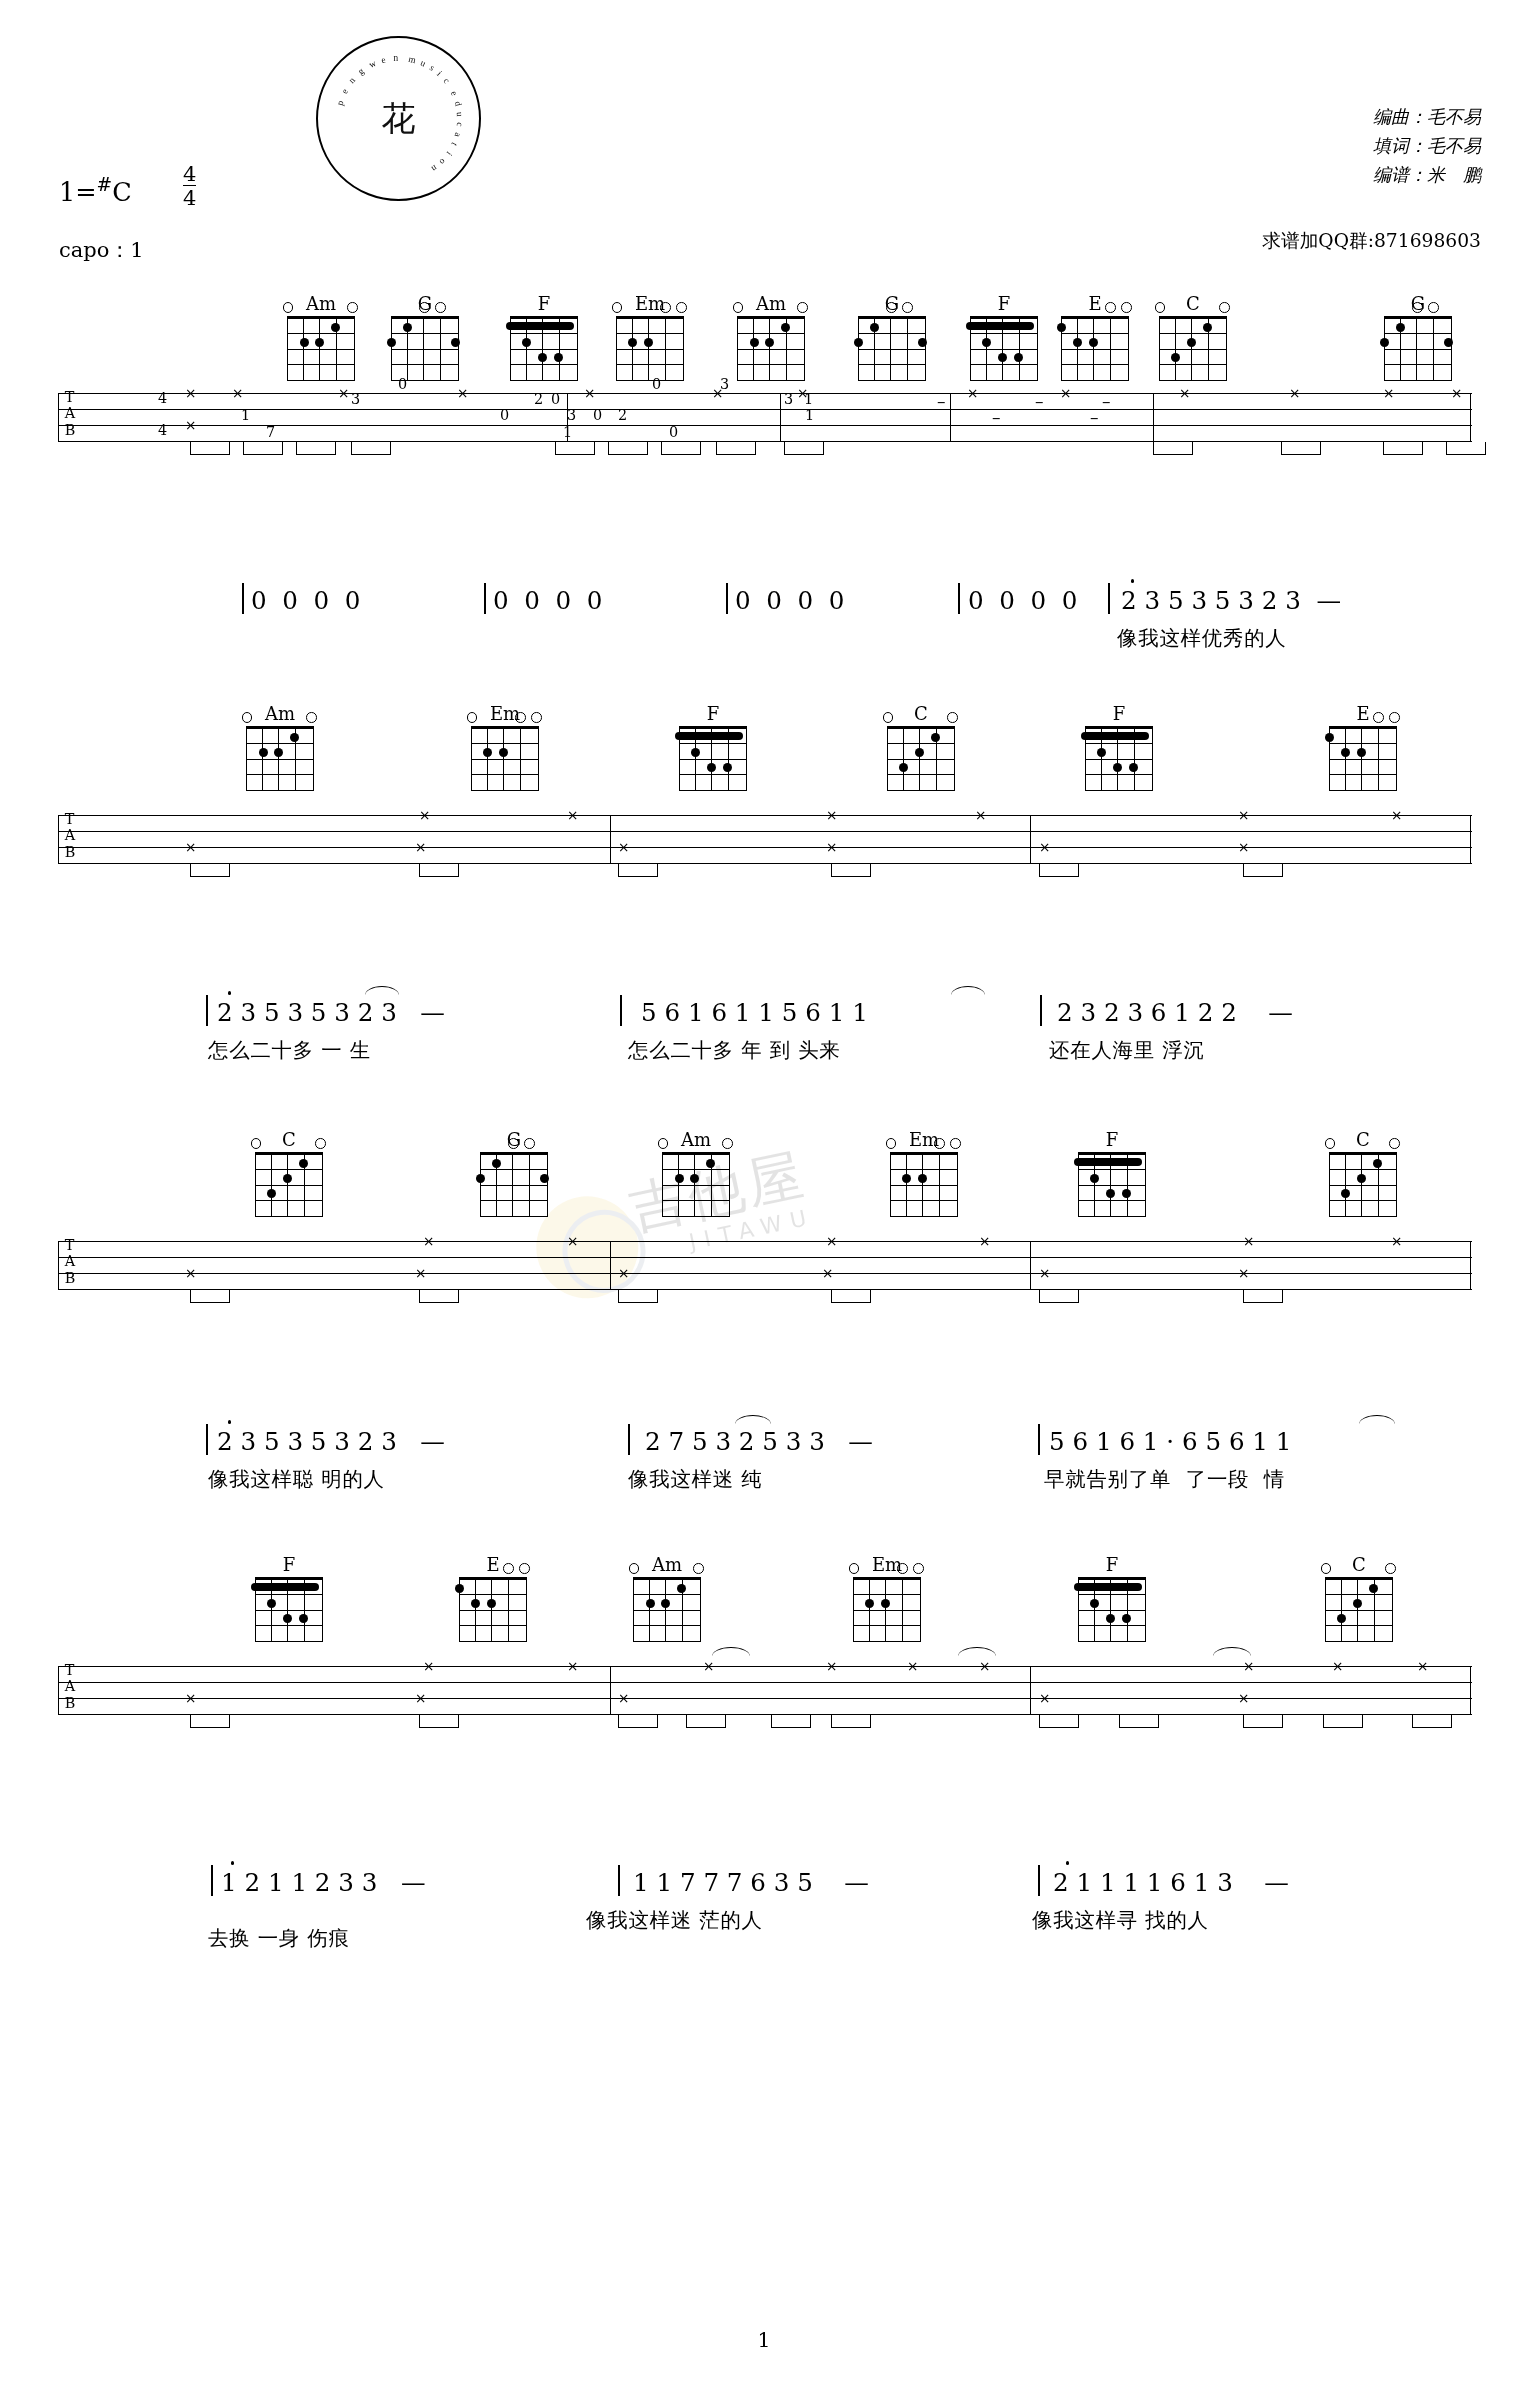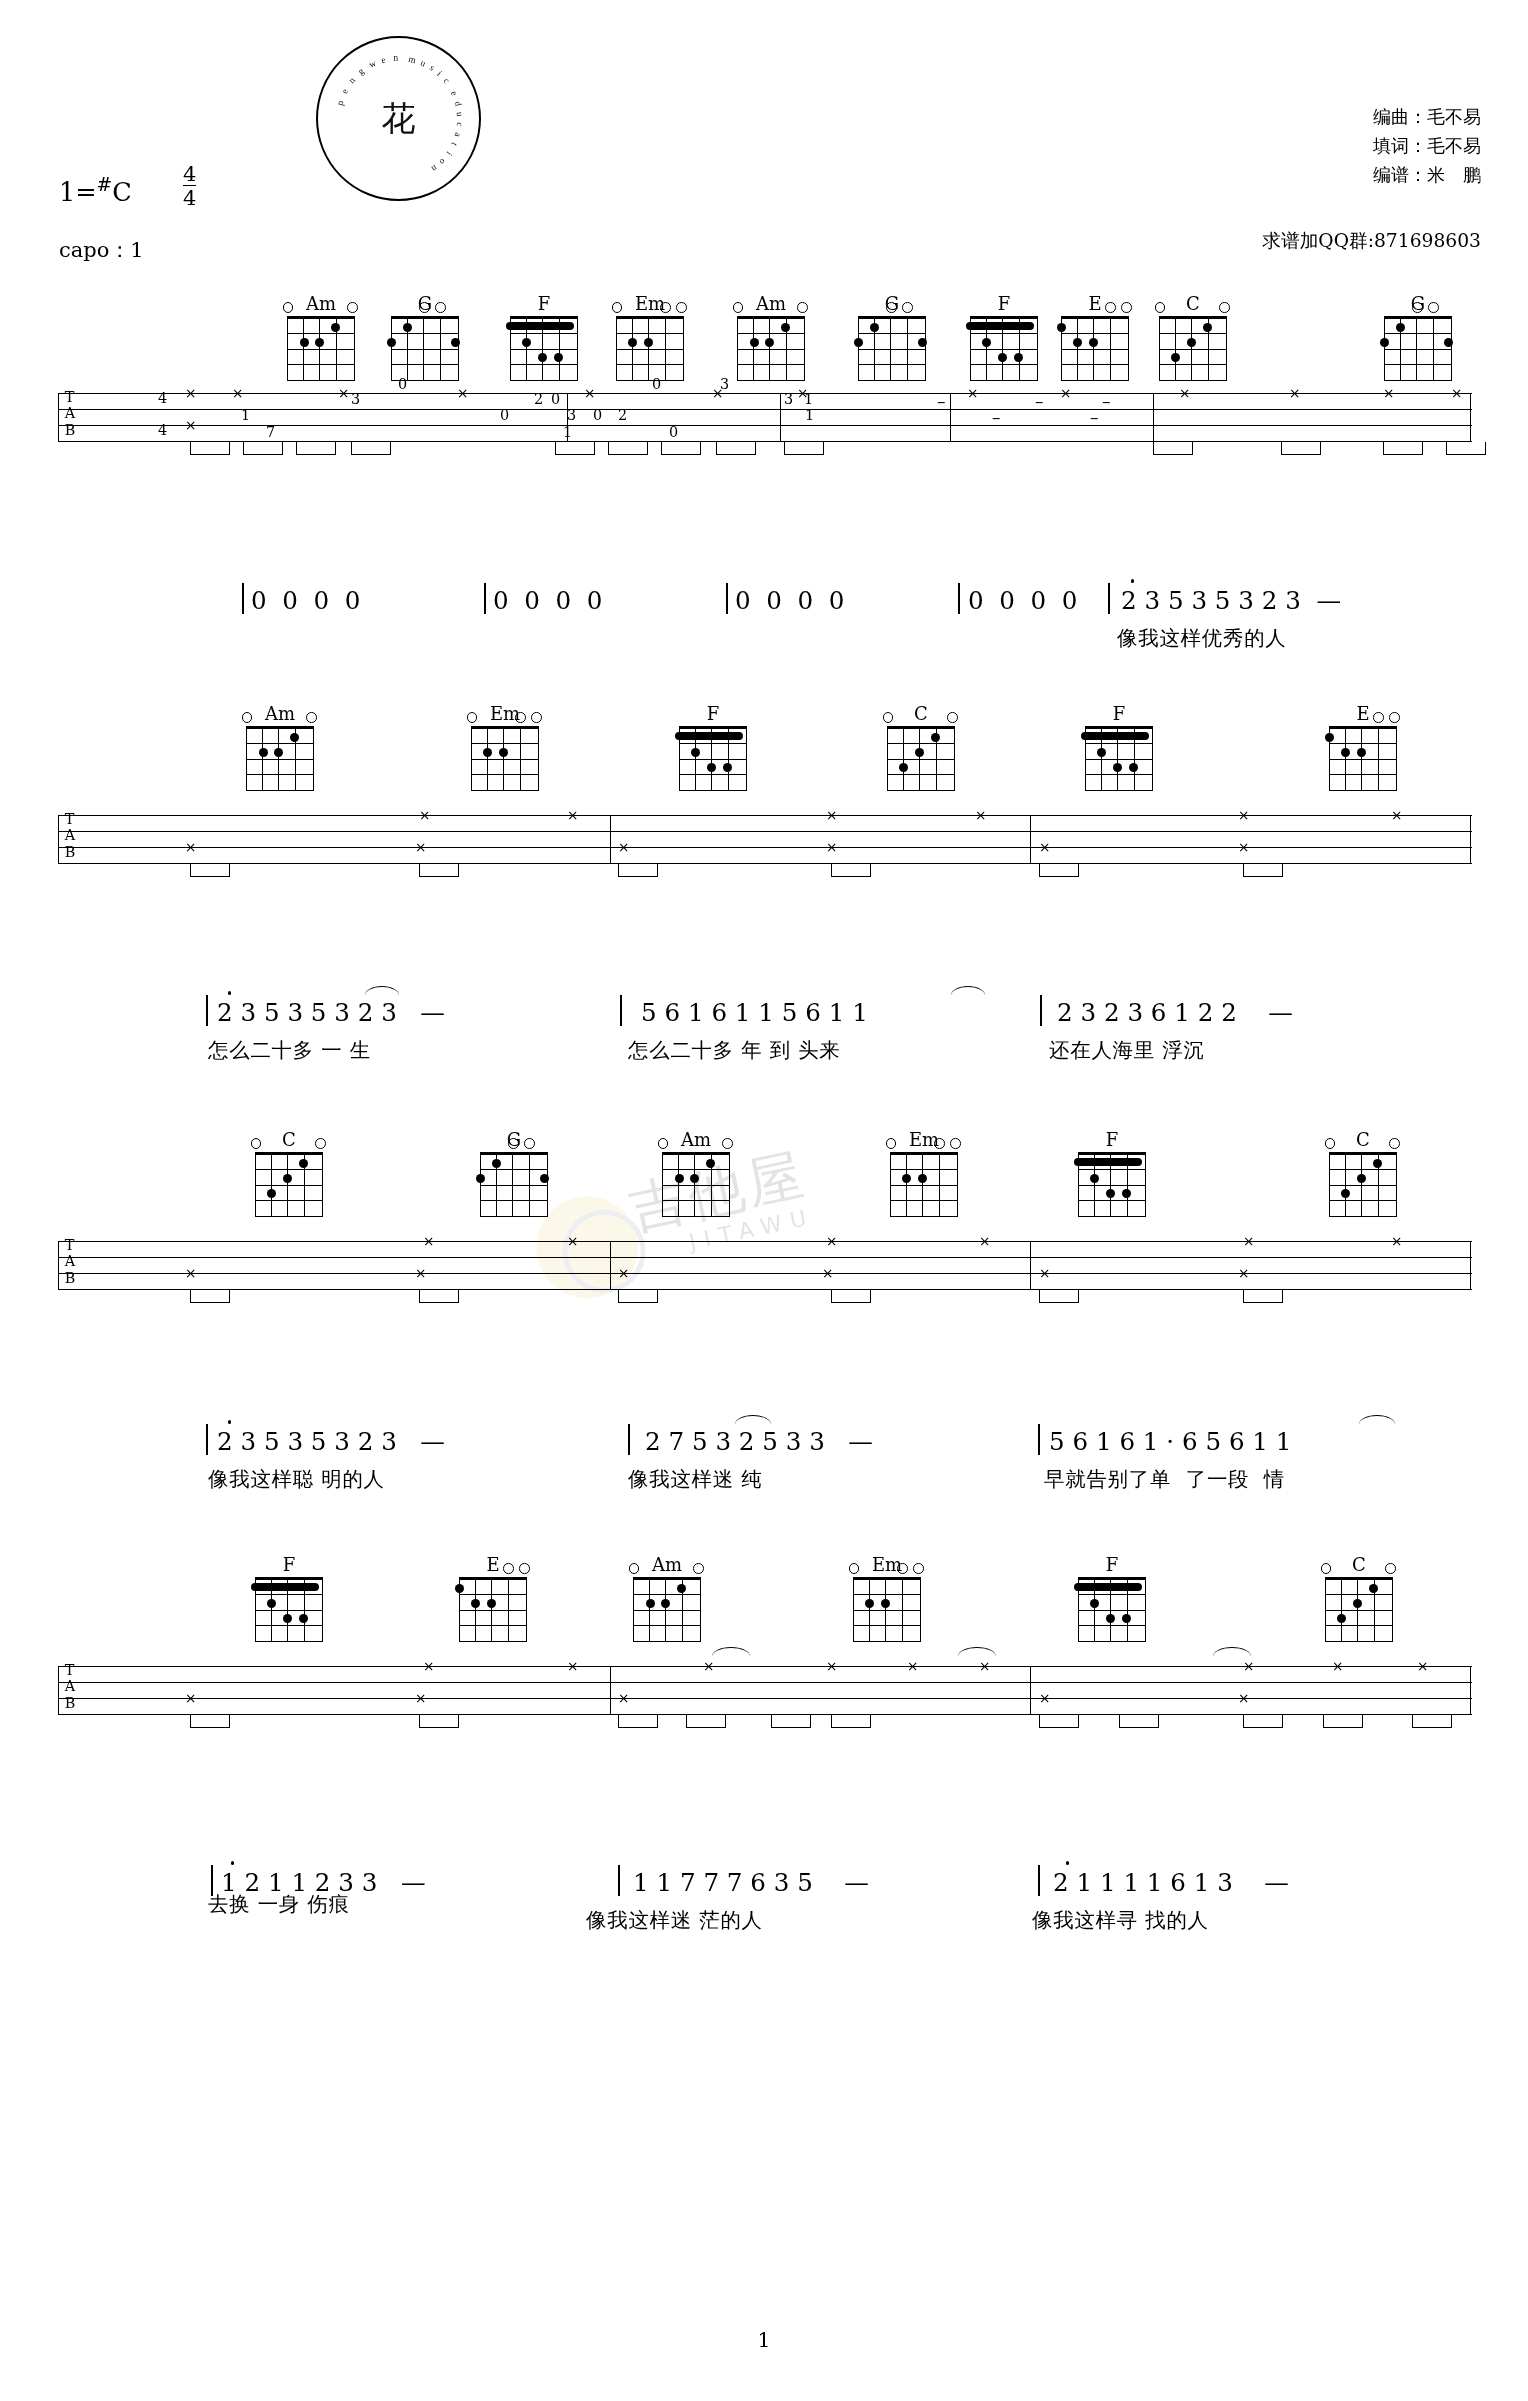--- a/index.html
+++ b/index.html
@@ -9,21 +9,21 @@
   
   .logo{position:absolute;left:316px;top:36px;width:161px;height:161px;border-radius:50%;border:2.5px solid #000;overflow:hidden;}
   .logo .ring-text{position:absolute;left:0;top:0;width:161px;height:161px;}
   .logo .ring-text span{position:absolute;left:50%;top:50%;font-family:"Liberation Serif",serif;font-size:9.3px;color:#111;
      transform-origin:0 0;white-space:pre;}
   .logo .mark{position:absolute;left:50%;top:50%;transform:translate(-50%,-50%);font-family:"DejaVu Serif",serif;font-size:34px;color:#111;}
 
   .title{position:absolute;left:543px;top:81px;width:476px;text-align:center;font-size:34px;letter-spacing:1.7px;font-family:"DejaVu Serif",serif;}
 
   .credits{position:absolute;right:47px;top:102px;text-align:left;font-size:18px;line-height:29px;font-family:"DejaVu Serif",serif;}
-  .credits div{white-space:nowrap;}
+  .credits div{white-space:nowrap;font-style:italic;}
   .qq{position:absolute;right:47px;top:228px;font-size:18.7px;font-family:"DejaVu Serif",serif;white-space:nowrap;}
 
   .keysig{position:absolute;left:59px;top:174px;font-size:25.5px;font-family:"DejaVu Serif",serif;}
   .keysig .sharp{font-size:18.7px;vertical-align:super;}
   .meter{position:absolute;left:183px;top:163px;font-size:21px;text-align:center;line-height:22px;font-family:"DejaVu Serif",serif;}
   .meter .num{display:block;}
   .meter .den{display:block;border-top:1.7px solid #000;padding-top:0.8px;}
   .capo{position:absolute;left:59px;top:236px;font-size:21px;font-family:"DejaVu Serif",serif;}
 
   
@@ -781,21 +781,21 @@
     <div class="rhythm" style="left:1185px;top:49px;width:38px;height:12px"></div>
     <div class="rhythm" style="left:1265px;top:49px;width:38px;height:12px"></div>
     <div class="rhythm" style="left:1354px;top:49px;width:38px;height:12px"></div>
     <div class="tie" style="left:654px;top:-18.7px;width:38px;"></div>
     <div class="tie" style="left:900px;top:-18.7px;width:38px;"></div>
     <div class="tie" style="left:1155px;top:-18.7px;width:38px;"></div>
   </div>
 
   <div class="numrow" style="left:0;top:1868px;width:1528px;height:76px;">
     <div class="nums" style="left:221px;top:0;">1 2 1 1 2 3 3   —</div>
-    <div class="lyr" style="left:208px;top:22px;">去换 一身 伤痕</div>
+    <div class="lyr" style="left:208px;top:56px;">去换 一身 伤痕</div>
     <div class="nums" style="left:633px;top:0;">1 1 7 7 7 6 3 5    —</div>
     <div class="lyr" style="left:586px;top:38px;">像我这样迷 茫的人</div>
     <div class="nums" style="left:1053px;top:0;">2 1 1 1 1 6 1 3    —</div>
     <div class="lyr" style="left:1032px;top:38px;">像我这样寻 找的人</div>
     <div style="position:absolute;left:211px;top:-3.4px;width:1.7px;height:31px;background:#000"></div>
     <div style="position:absolute;left:618px;top:-3.4px;width:1.7px;height:31px;background:#000"></div>
     <div style="position:absolute;left:1038px;top:-3.4px;width:1.7px;height:31px;background:#000"></div>
     <div class="udot" style="left:231px;top:-6.8px"></div>
     <div class="udot" style="left:1066px;top:-6.8px"></div>
   </div>

